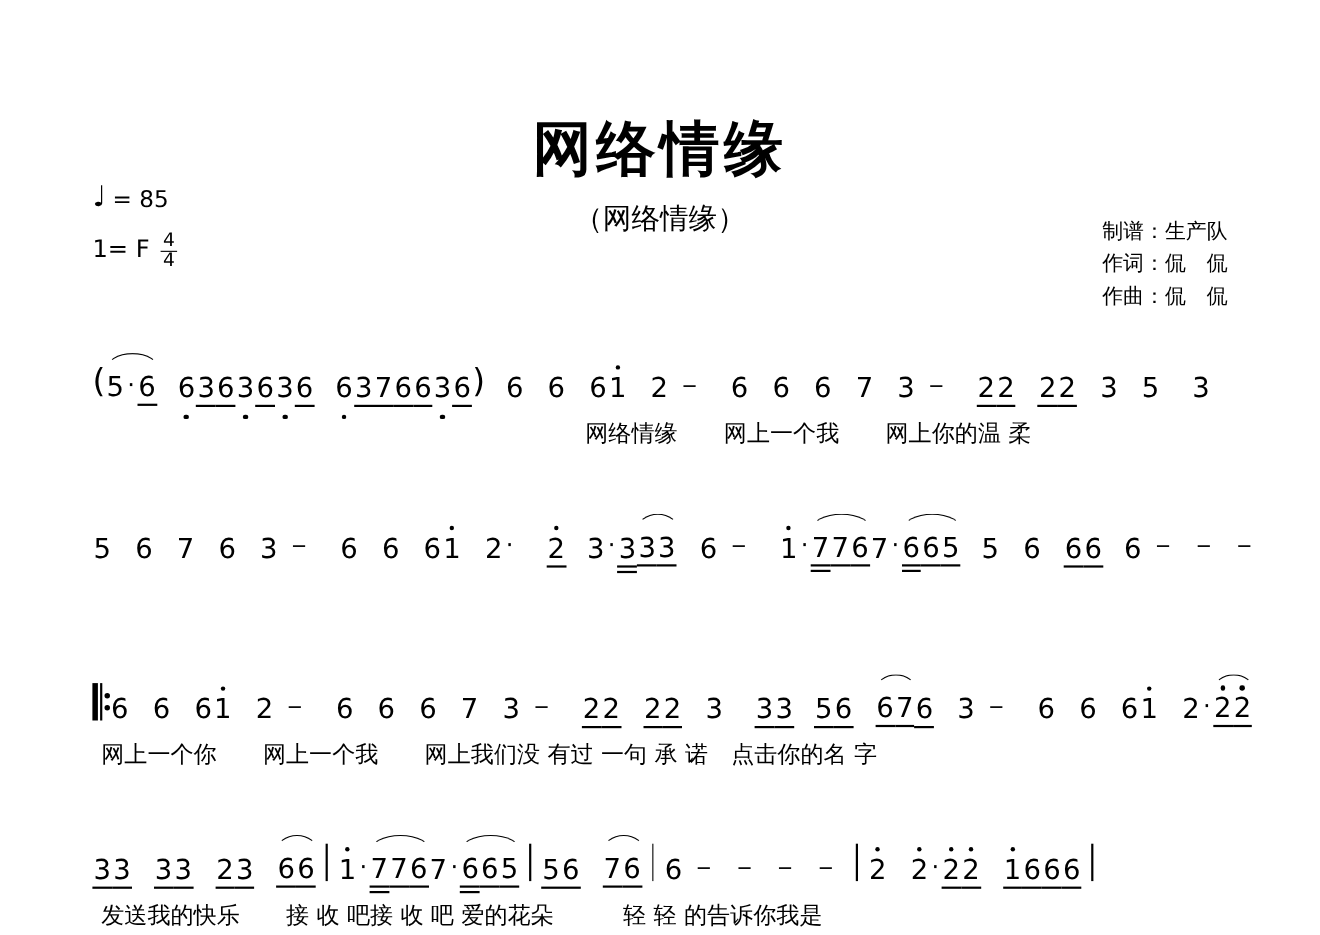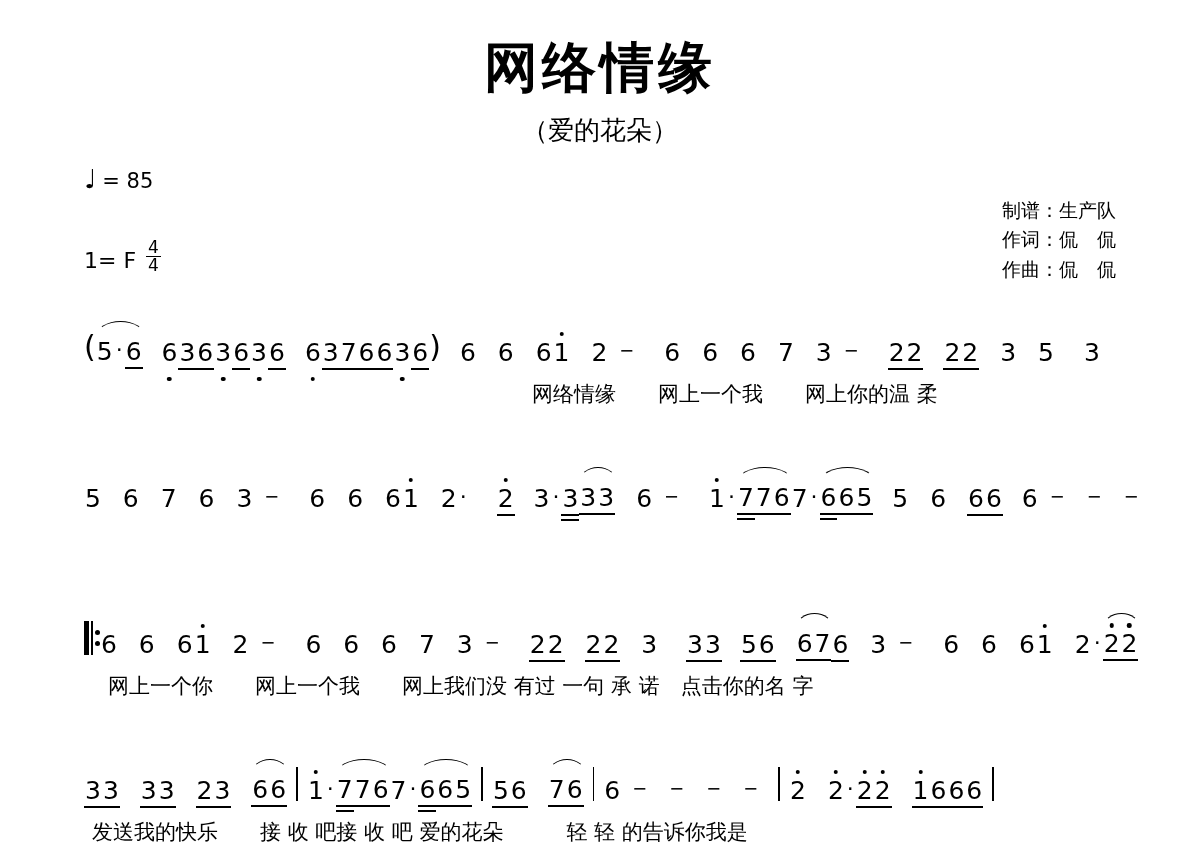--- a/index.html
+++ b/index.html
@@ -22,21 +22,21 @@
     height: 850px;
   }
 
   
   .title {
     text-align: center;
     font-size: 54px;
     font-weight: bold;
     letter-spacing: 4px;
     margin: 0;
-    padding-top: 32px;
+    padding-top: 100px;
     font-family: "DejaVu Sans", "Liberation Sans", sans-serif;
   }
   .subtitle {
     text-align: center;
     font-size: 26px;
     margin: 8px 0 0 0;
     font-family: "DejaVu Sans", "Liberation Sans", sans-serif;
   }
 
   .meta-left {
@@ -51,23 +51,23 @@
     align-items: center;
     gap: 6px;
   }
   .note-glyph {
     font-size: 26px;
     line-height: 1;
     position: relative;
     top: -2px;
   }
   .key-row {
-    margin-top: 44px;
+    margin-top: 16px;
     display: flex;
-    align-items: flex-end;
+    align-items: center;
     gap: 10px;
     font-size: 22px;
   }
   .timesig {
     display: inline-flex;
     flex-direction: column;
     align-items: center;
     line-height: 1.0;
     font-size: 17px;
     position: relative;
@@ -231,21 +231,21 @@
   .slur-wrap { position: relative; display: inline-block; }
 
   .paren { display: inline-block; font-size: 30px; position: relative; top: -2px; }
 </style>
 </head>
 <body>
 
 <div class="sheet">
 
   <h1 class="title">网络情缘</h1>
-  <div class="subtitle">（爱的花朵）</div>
+  <div class="subtitle">（网络情缘）</div>
 
   <div class="meta-left">
     <div class="tempo-row">
       <span class="note-glyph">♩</span>
       <span>= 85</span>
     </div>
     <div class="key-row">
       <span>1= F</span>
       <span class="timesig">
         <span class="num">4</span>
@@ -315,21 +315,21 @@
       <span class="barline"></span>
       <span class="n u1">2</span><span class="n u1">2</span><span class="dash"> </span><span class="n u1">2</span><span class="n u1">2</span><span class="dash"> </span><span class="n">3</span><span class="dash">  </span><span class="n u1">3</span><span class="n u1">3</span>
       <span class="barline"></span>
       <span class="n u1">5</span><span class="n u1">6</span><span class="dash"> </span><span class="slur-wrap"><span class="slur"></span><span class="n u1">6</span><span class="n u1">7</span></span><span class="n u1">6</span><span class="dash"> </span><span class="n">3</span>
       <span class="dash">－</span>
       <span class="barline"></span>
       <span class="n">6</span><span class="dash"> </span><span class="n">6</span><span class="dash"> </span><span class="n">6</span><span class="n dot-up">1</span><span class="dash"> </span><span class="n">2</span><span class="aug">·</span><span class="slur-wrap"><span class="slur"></span><span class="n u1 dot-up">2</span><span class="n u1 dot-up">2</span></span>
       <span class="barline"></span>
     </div>
     <div class="lyric-line">
-      <span style="margin-left:24px">网上一个你　　网上一个我　　网上我们没 有过 一句 承 诺　点击你的名 字</span>
+      <span style="margin-left:8px">网上一个你　　网上一个我　　网上我们没 有过 一句 承 诺　点击你的名 字</span>
     </div>
   </div>
 
   <div class="system sys4">
     <div class="notes-line">
       <span class="n u1">3</span><span class="n u1">3</span><span class="dash"> </span><span class="n u1">3</span><span class="n u1">3</span><span class="dash"> </span><span class="n u1">2</span><span class="n u1">3</span><span class="dash"> </span><span class="slur-wrap"><span class="slur"></span><span class="n u1">6</span><span class="n u1">6</span></span>
       <span class="barline"></span>
       <span class="n dot-up">1</span><span class="aug">·</span><span class="slur-wrap"><span class="slur"></span><span class="n u1 u2">7</span><span class="n u1">7</span><span class="n u1">6</span></span><span class="n">7</span><span class="aug">·</span><span class="slur-wrap"><span class="slur"></span><span class="n u1 u2">6</span><span class="n u1">6</span><span class="n u1">5</span></span>
       <span class="barline"></span>
       <span class="n u1">5</span><span class="n u1">6</span><span class="dash"> </span><span class="slur-wrap"><span class="slur"></span><span class="n u1">7</span><span class="n u1">6</span></span>

